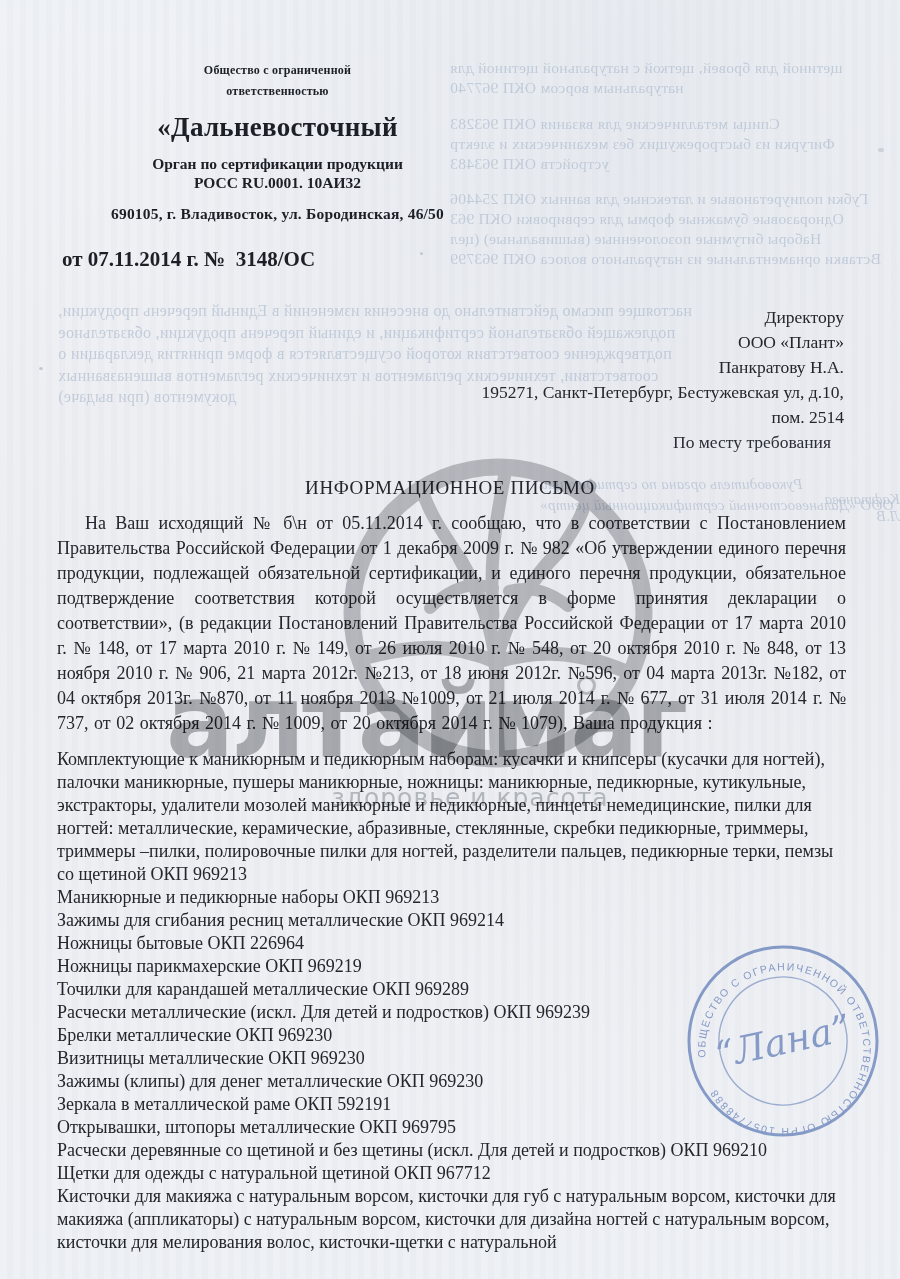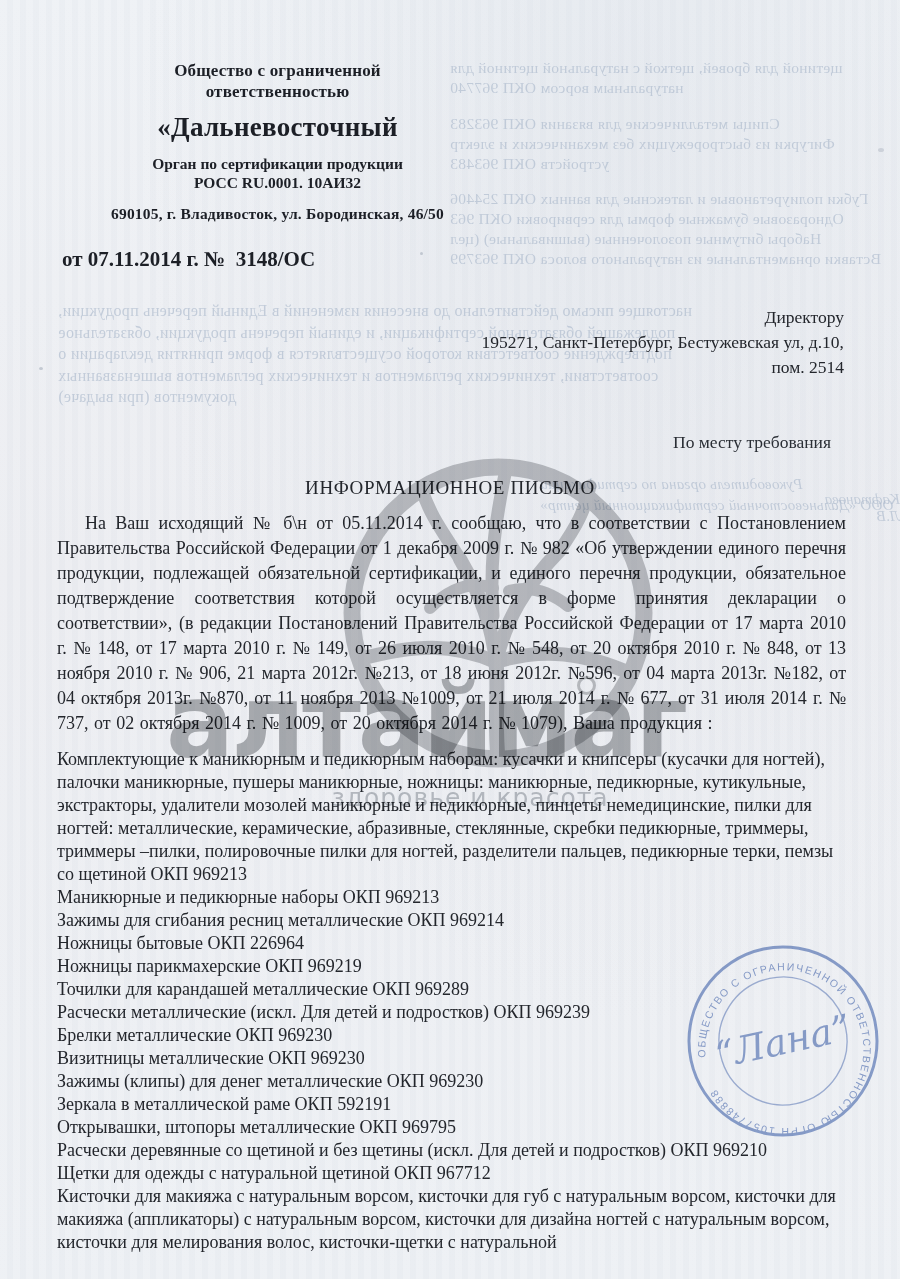--- a/index.html
+++ b/index.html
@@ -17,21 +17,21 @@
     position:absolute;color:#aab8cb;opacity:.62;filter:blur(.7px);
     transform:scaleX(-1);text-align:right;
     font-size:15.5px;line-height:20px;letter-spacing:.3px;
   }
   .ghost .ghost-line{min-height:1em;}
   #ghost-mid{font-size:16px;line-height:21.5px;text-align:right;}
   #ghost-sign{font-size:15px;line-height:21px;font-style:italic;}
   #ghost-name{position:absolute;transform:scaleX(-1);color:#aab8cb;opacity:.6;filter:blur(.7px);font-size:15px;font-style:italic;}
   
   #letterhead{position:absolute;left:85px;top:60px;width:385px;text-align:center;font-weight:bold;color:#1c1f26;}
-  .org-type{font-size:17px;line-height:21px;letter-spacing:.2px;}
+  .org-type{font-size:12px;line-height:21px;letter-spacing:.2px;}
   .org-name{font-size:27px;line-height:33px;margin-top:9px;letter-spacing:.3px;}
   .cert-body{font-size:15.5px;line-height:19px;margin-top:10px;}
   .lh-address{font-size:15.5px;margin-top:13px;letter-spacing:.2px;}
   #ref-line{position:absolute;left:62px;top:247px;font-weight:bold;font-size:21px;white-space:pre-wrap;color:#1c1f26;}
   
   #recipient{position:absolute;right:56px;top:305px;text-align:right;font-size:17.5px;line-height:25px;color:#23262c;}
   #delivery-note{position:absolute;right:69px;top:432px;font-size:17.5px;color:#2a2e35;}
   
   #letter-title{position:absolute;left:0;top:477px;width:900px;text-align:center;font-size:19px;letter-spacing:.6px;color:#23262c;}
   #main-col{position:absolute;left:57px;top:511px;width:789px;height:766px;overflow:hidden;font-size:18px;color:#23262c;}
@@ -92,20 +92,22 @@
     <div class="org-name">«Дальневосточный</div>
     <div class="cert-body">Орган по сертификации продукции</div>
     <div class="cert-body" style="margin-top:0;">РОСС RU.0001. 10АИ32</div>
     <div class="lh-address">690105, г. Владивосток, ул. Бородинская, 46/50</div>
   </div>
 
   <div id="ref-line">от 07.11.2014 г. №&nbsp; 3148/ОС</div>
 
   <div id="recipient">
       <div class="recipient-line">Директору</div>
+      <div class="recipient-line">ООО «Плант»</div>
+      <div class="recipient-line">Панкратову Н.А.</div>
       <div class="recipient-line">195271, Санкт-Петербург, Бестужевская ул, д.10,</div>
       <div class="recipient-line">пом. 2514</div>
     </div>
   <div id="delivery-note">По месту требования</div>
 
   <div id="letter-title">ИНФОРМАЦИОННОЕ ПИСЬМО</div>
 
   <div id="main-col">
     <div id="opening-par">На Ваш исходящий № б\н от 05.11.2014 г. сообщаю, что в соответствии с Постановлением Правительства Российской Федерации от 1 декабря 2009 г. № 982 «Об утверждении единого перечня продукции, подлежащей обязательной сертификации, и единого перечня продукции, обязательное подтверждение соответствия которой осуществляется в форме принятия декларации о соответствии», (в редакции Постановлений Правительства Российской Федерации от 17 марта 2010 г. № 148, от 17 марта 2010 г. № 149, от 26 июля 2010 г. № 548, от 20 октября 2010 г. № 848, от 13 ноября 2010 г. № 906, 21 марта 2012г. №213, от 18 июня 2012г. №596, от 04 марта 2013г. №182, от 04 октября 2013г. №870, от 11 ноября 2013 №1009, от 21 июля 2014 г. № 677, от 31 июля 2014 г. № 737, от 02 октября 2014 г. № 1009, от 20 октября 2014 г. № 1079), Ваша продукция :</div>
     <div id="products-intro">Комплектующие к маникюрным и педикюрным наборам: кусачки и книпсеры (кусачки для ногтей), палочки маникюрные, пушеры маникюрные, ножницы: маникюрные, педикюрные, кутикульные, экстракторы, удалители мозолей маникюрные и педикюрные, пинцеты немедицинские, пилки для ногтей: металлические, керамические, абразивные, стеклянные, скребки педикюрные, триммеры, триммеры –пилки, полировочные пилки для ногтей, разделители пальцев, педикюрные терки, пемзы со щетиной ОКП 969213</div>

